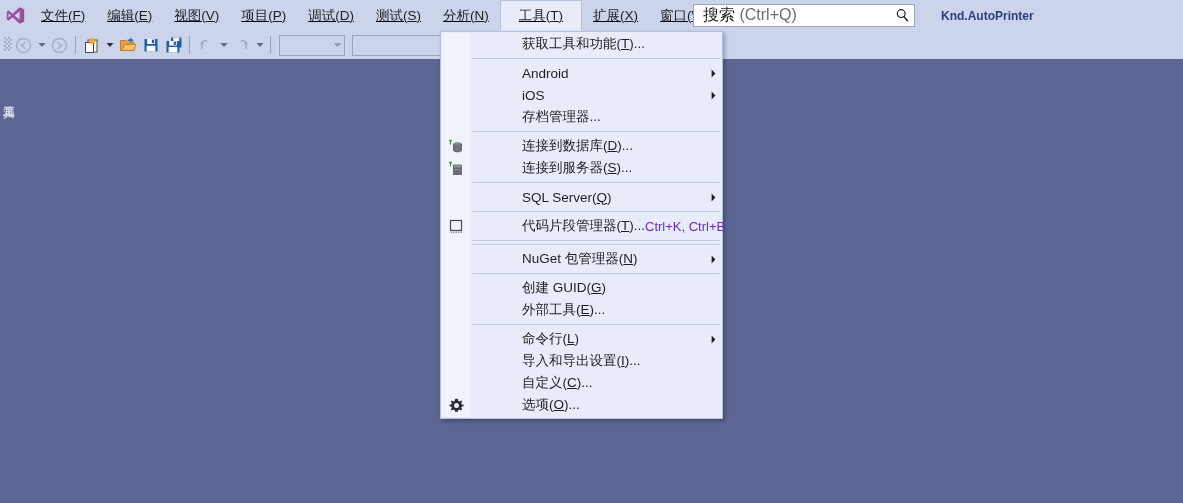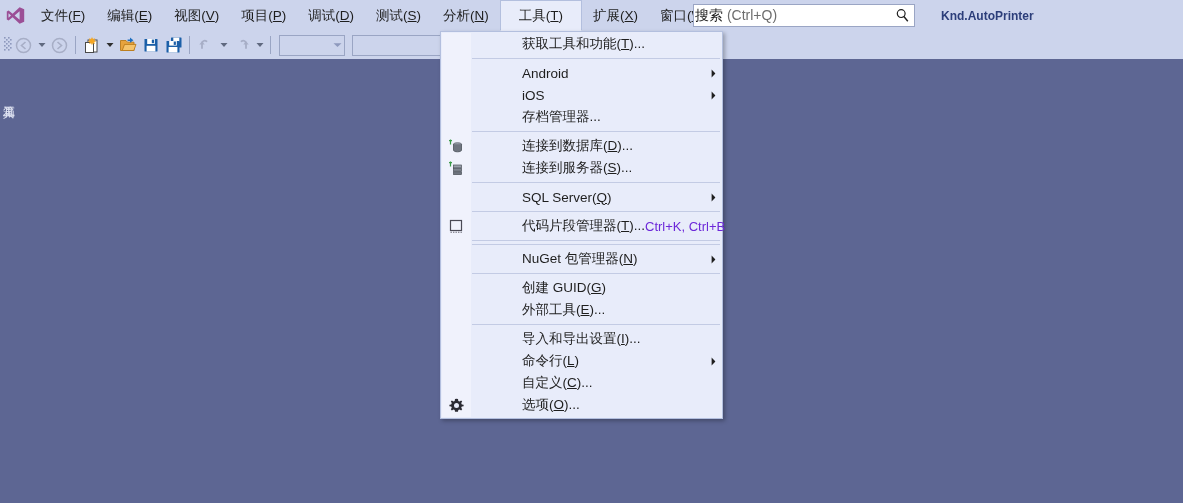--- a/index.html
+++ b/index.html
@@ -32,20 +32,21 @@
     height: 31px;
     display: flex;
     align-items: center;
     justify-content: center;
     flex: 0 0 auto;
   }
   .menubar-items {
     display: flex;
     align-items: stretch;
     height: 31px;
+    text-decoration: underline;
   }
   .menu-top {
     font-size: 13.5px;
     color: #1e1e1e;
     padding: 0 11px;
     display: flex;
     align-items: center;
     height: 31px;
     box-sizing: border-box;
     white-space: nowrap;
@@ -64,23 +65,23 @@
     position: absolute;
     left: 693px; top: 4px;
     width: 222px; height: 23px;
     background: #ffffff;
     border: 1px solid #9aa5c4;
     display: flex;
     align-items: center;
     box-sizing: border-box;
   }
   #search-text {
-    font-size: 14px;
+    font-size: 16px;
     color: #6d6d6d;
-    padding-left: 1px;
+    padding-left: 9px;
     flex: 1;
     white-space: nowrap;
     overflow: hidden;
   }
   #search-text b { color: #1e1e1e; font-weight: normal; }
   #search-icon {
     width: 24px;
     display: flex;
     align-items: center;
     justify-content: center;
@@ -569,36 +570,36 @@
   <div class="mi">
     <span class="mi-icon"></span>
     <span class="mi-label"><span>外部工具(</span><u>E</u><span>)...</span></span>
     <span class="mi-sub-spacer"></span>
   </div>
 
   <div class="mi-sep"></div>
 
   <div class="mi">
     <span class="mi-icon"></span>
-    <span class="mi-label"><span>导入和导出设置(</span><u>I</u><span>)...</span></span>
-    <span class="mi-sub-spacer"></span>
-  </div>
-
-  <div class="mi">
-    <span class="mi-icon"></span>
     <span class="mi-label"><span>命令行(</span><u>L</u><span>)</span></span>
     <span class="mi-sub">
       <svg width="5" height="9" viewBox="0 0 5 9">
           <path d="M0.6 0.5 L4.4 4.5 L0.6 8.5 Z" fill="#1e1e1e"></path>
         </svg>
     </span>
   </div>
 
   <div class="mi">
     <span class="mi-icon"></span>
+    <span class="mi-label"><span>导入和导出设置(</span><u>I</u><span>)...</span></span>
+    <span class="mi-sub-spacer"></span>
+  </div>
+
+  <div class="mi">
+    <span class="mi-icon"></span>
     <span class="mi-label"><span>自定义(</span><u>C</u><span>)...</span></span>
     <span class="mi-sub-spacer"></span>
   </div>
 
   <div class="mi">
     <span class="mi-icon">
       <svg width="15" height="15" viewBox="0 0 15 15">
         <path d="M7.5 0.8 L9 1.1 L9.3 2.9 L10.6 3.5 L12.1 2.5 L13.2 3.6 L12.2 5.1 L12.8 6.4 L14.6 6.7 L14.6 8.2 L12.8 8.5 L12.2 9.8 L13.2 11.3 L12.1 12.4 L10.6 11.4 L9.3 12 L9 13.8 L7.5 13.8 L6 13.8 L5.7 12 L4.4 11.4 L2.9 12.4 L1.8 11.3 L2.8 9.8 L2.2 8.5 L0.4 8.2 L0.4 6.7 L2.2 6.4 L2.8 5.1 L1.8 3.6 L2.9 2.5 L4.4 3.5 L5.7 2.9 L6 1.1 Z" fill="#2b2b33"></path>
         <circle cx="7.5" cy="7.45" r="2.5" fill="#e8ecfa"></circle>
       </svg>

